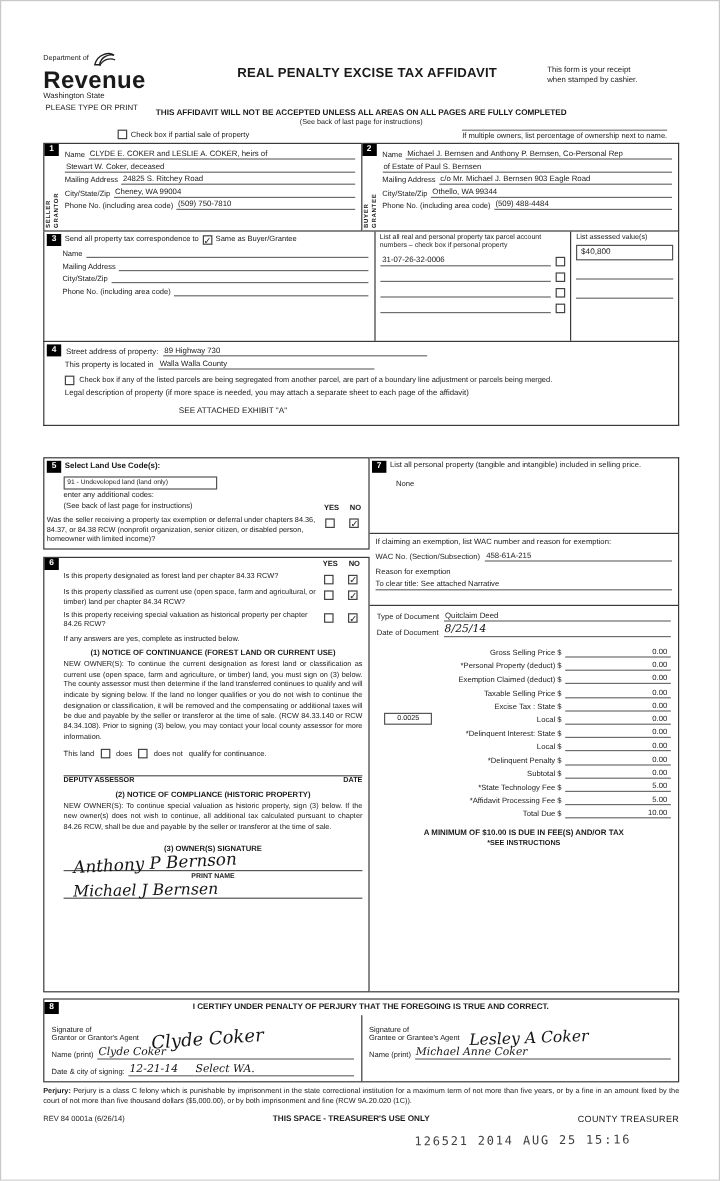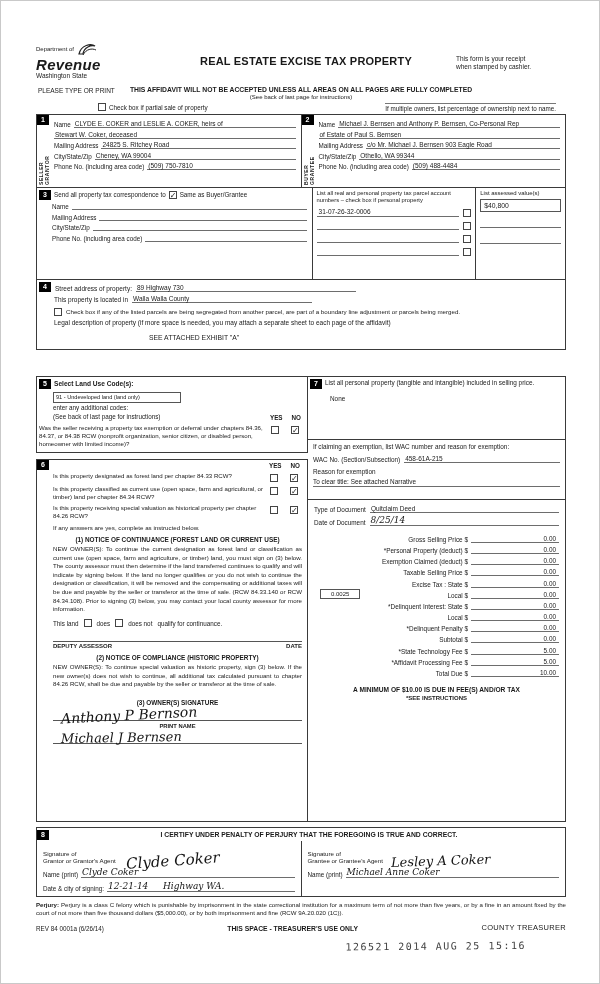--- a/index.html
+++ b/index.html
@@ -11,21 +11,21 @@
   .u { border-bottom:1px solid #6d6d6d; }
   .cb { display:inline-block; width:8px; height:8px; border:1px solid #444; font-size:8px; line-height:8px; text-align:center; vertical-align:middle; background:#fff; flex:none; }
   .num-tab { display:inline-block; width:12px; height:10px; background:#000; color:#fff; font-size:7px; font-weight:bold; text-align:center; line-height:10px; flex:none; }
   .hand { font-family:"DejaVu Serif", serif; font-style:italic; color:#151515; }
 
   
   .hdr { position:relative; }
   .hdr-top { display:flex; align-items:flex-start; }
   .logo { width:120px; line-height:1.05; }
   .logo-dept { font-size:6px; }
-  .logo-name { font-size:15px; font-weight:bold; font-style:italic; letter-spacing:0.3px; }
+  .logo-name { font-size:20px; font-weight:bold; letter-spacing:0.3px; }
   .logo-state { font-size:6.5px; }
   .logo-row1 { display:flex; align-items:center; gap:3px; }
   .title-blk { flex:1; text-align:center; padding-top:14px; }
   .title { font-size:11px; font-weight:bold; letter-spacing:0.2px; }
   .chapter { font-size:8px; font-weight:bold; margin-top:2px; }
   .receipt { width:110px; font-size:6.5px; text-align:left; padding-top:14px; line-height:1.3; }
   .please-type { position:absolute; left:2px; top:46px; font-size:6.5px; }
   .warning { text-align:center; font-size:6.8px; font-weight:bold; margin-top:6px; }
   .see-back-c { text-align:center; font-size:6px; margin-top:1px; }
   .partial-row { display:flex; align-items:center; font-size:6.3px; margin:3px 0 2px 0; }
@@ -116,21 +116,21 @@
   .s8-col { flex:1; padding:2px 6px 4px 6px; }
   .s8-col + .s8-col { border-left:1px solid #3a3a3a; }
   .sigrow8 { display:flex; align-items:flex-end; min-height:22px; }
   .sig-label { font-size:6.2px; line-height:1.2; white-space:nowrap; }
   .sig8 { font-size:15px; transform:rotate(-4deg); margin:-8px 0 -2px 10px; flex:1; }
   .sig8b { font-size:13px; transform:rotate(-2deg); margin:-4px 0 -2px 8px; flex:1; }
   .hand-val { font-size:9px; }
 
   
   .perjury { font-size:6.1px; line-height:1.35; text-align:justify; margin-top:4px; }
-  .footer { display:flex; align-items:flex-end; margin-top:6px; font-size:6.3px; }
+  .footer { display:flex; align-items:center; margin-top:6px; font-size:6.3px; }
   .f-center { flex:1; text-align:center; font-weight:bold; font-size:6.8px; }
   .f-right { font-size:7.5px; letter-spacing:0.3px; }
   .stamp { text-align:right; margin:10px 40px 0 0; font-family:"DejaVu Sans Mono", monospace; font-size:10px; letter-spacing:1.5px; color:#3f3f3f; transform:rotate(-0.5deg); }
 </style>
 </head>
 <body>
 
 <div class="page">
 
   <div class="hdr">
@@ -140,21 +140,21 @@
           <span class="logo-dept">Department of</span>
           <svg width="20" height="16" viewBox="0 0 20 16">
             <path d="M2 13 C4 4, 14 2, 18 5 C14 4, 7 6, 6 13 Z" fill="none" stroke="#222" stroke-width="1.2"></path>
             <path d="M6 14 C9 8, 15 7, 19 9" fill="none" stroke="#222" stroke-width="1"></path>
           </svg>
         </div>
         <div class="logo-name">Revenue</div>
         <div class="logo-state">Washington State</div>
       </div>
       <div class="title-blk">
-        <div class="title">REAL ESTATE EXCISE TAX PROPERTY</div>
+        <div class="title">REAL PENALTY EXCISE TAX AFFIDAVIT</div>
       </div>
       <div class="receipt">
         <span>This form is your receipt</span><br>
         <span>when stamped by cashier.</span>
       </div>
     </div>
     <span class="please-type">PLEASE TYPE OR PRINT</span>
     <div class="warning">THIS AFFIDAVIT WILL NOT BE ACCEPTED UNLESS ALL AREAS ON ALL PAGES ARE FULLY COMPLETED</div>
     <div class="see-back-c">(See back of last page for instructions)</div>
     <div class="partial-row">
@@ -478,21 +478,21 @@
           <span class="sig-label"><span>Signature of</span><br><span>Grantor or Grantor's Agent</span></span>
           <span class="hand sig8">Clyde Coker</span>
         </div>
         <div class="frow">
             <span class="flabel">Name (print)</span>
             <span class="fval u hand hand-val">Clyde Coker</span>
           </div>
         <div class="frow">
           <span class="flabel">Date &amp; city of signing:</span>
           <span class="fval u hand hand-val" style="max-width:55px;">12-21-14</span>
-          <span class="fval u hand hand-val">Highway   WA.</span>
+          <span class="fval u hand hand-val">Select   WA.</span>
         </div>
       </div>
       <div class="s8-col">
         <div class="sigrow8">
           <span class="sig-label"><span>Signature of</span><br><span>Grantee or Grantee's Agent</span></span>
           <span class="hand sig8b">Lesley A Coker</span>
         </div>
         <div class="frow">
             <span class="flabel">Name (print)</span>
             <span class="fval u hand hand-val">Michael Anne  Coker</span>

